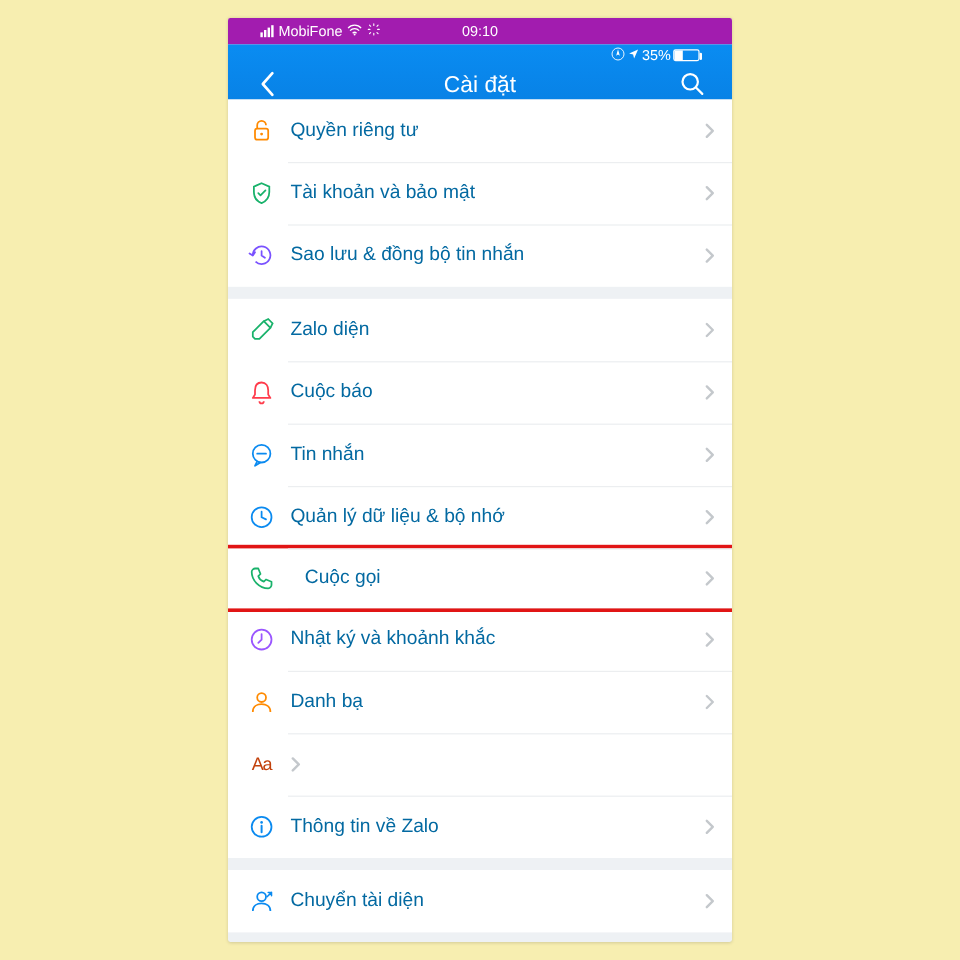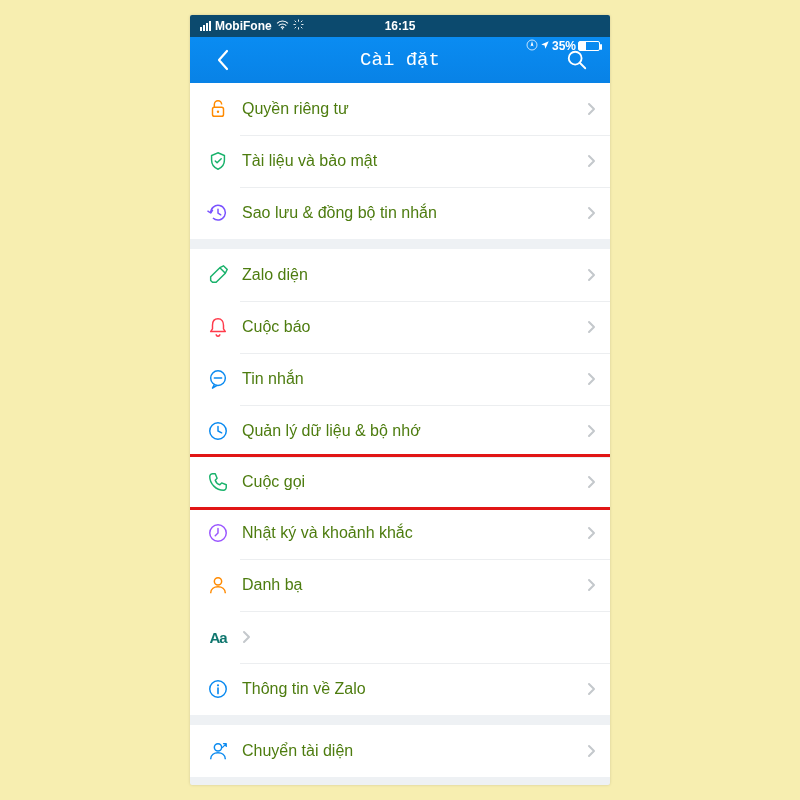--- a/index.html
+++ b/index.html
@@ -16,27 +16,27 @@
     width: 420px;
     height: 770px;
     background: #eef1f4;
     border-radius: 2px;
     overflow: hidden;
     position: relative;
     box-shadow: 0 0 3px rgba(0,0,0,0.15);
   }
   .statusbar {
     height: 22px;
-    background: #0c4a6e;
+    background: #a21caf;
     color: #fff;
     display: flex;
     align-items: center;
-    padding: 0 10px;
+    padding: 0 27px;
     font-size: 12px;
-    font-weight: 700;
+    font-weight: 400;
   }
   .statusbar .left { display:flex; align-items:center; gap:4px; flex:1; }
   .statusbar .center { flex:0; }
   .statusbar .right { display:flex; align-items:center; gap:2px; flex:1; justify-content:flex-end;margin-top:40px; }
   .signal { display:inline-flex; align-items:flex-end; gap:1px; }
   .signal span { width:2px; background:#fff; display:inline-block; }
   .signal span:nth-child(1){height:4px;}
   .signal span:nth-child(2){height:6px;}
   .signal span:nth-child(3){height:8px;}
   .signal span:nth-child(4){height:10px;}
@@ -45,23 +45,22 @@
     width:22px; height:10px; border:1px solid #fff; border-radius:2px; position:relative;
     display:inline-block;
   }
   .battery::after{ content:""; position:absolute; right:-3px; top:2px; width:2px; height:6px; background:#fff; border-radius:1px;}
   .battery i{ display:block; height:100%; width:35%; background:#fff; }
   .navbar{
     height: 46px;
     background: linear-gradient(#0a8cf2,#0882e6);
     color:#fff;
     display:flex;
-    align-items:center;
+    align-items:flex-end;
     padding:0 20px;
-    font-family:Liberation Mono, monospace;
   }
   .navbar .title{ flex:1; text-align:center; font-size:19px; font-weight:400;}
   .nav-icon{ width:26px; height:26px; display:flex; align-items:center; justify-content:center; }
   .list{ background:#eef1f4; }
   .group{ background:#fff; margin-bottom:10px; }
   .row{
     height:52px;
     display:flex;
     align-items:center;
     padding:0 14px;
@@ -75,29 +74,30 @@
     height:1px;
     background:#eceef0;
   }
   .row .icon{
     width:28px; height:28px; margin-right:10px;
     display:flex; align-items:center; justify-content:center;
   }
   .row .label{
     flex:1;
     font-size:16px;
-    color:#4d7c0f;
+    color:#0369a1;
   }
   .chevron svg{ display:block; }
   .highlight{
     border: 3px solid #e11515;
     margin: -3px;
     position: relative;
     z-index: 5;
     height:56px;
+    gap:12px;
   }
   svg{ overflow:visible; }
 </style>
 </head>
 <body>
 
 <div class="phone">
 
   <div class="statusbar">
     <div class="left">
@@ -113,21 +113,21 @@
             <path fill="none" stroke="#fff" stroke-width="2" d="M2 6 C7 0 17 0 22 6 M5 10 C9 6 15 6 19 10 M9 14 C11 12 13 12 15 14"></path>
             <circle cx="12" cy="16" r="1.5" fill="#fff"></circle>
           </svg>
       </span>
       <span>
         <svg width="11" height="11" viewBox="0 0 24 24">
             <path fill="#fff" d="M12 2v3M12 19v3M4.2 4.2l2.1 2.1M17.7 17.7l2.1 2.1M2 12h3M19 12h3M4.2 19.8l2.1-2.1M17.7 6.3l2.1-2.1" stroke="#fff" stroke-width="2" stroke-linecap="round"></path>
           </svg>
       </span>
     </div>
-    <div class="center"><span>16:15</span></div>
+    <div class="center"><span>09:10</span></div>
     <div class="right">
       <span>
         <svg width="12" height="12" viewBox="0 0 24 24">
             <circle cx="12" cy="12" r="10" fill="none" stroke="#fff" stroke-width="1.5"></circle>
             <path d="M12 4 L15 15 L12 13 L9 15 Z" fill="#fff"></path>
           </svg>
       </span>
       <span>
         <svg width="10" height="10" viewBox="0 0 24 24">
             <path fill="#fff" d="M3 11 L21 3 L13 21 L11 13 Z"></path>
@@ -172,21 +172,21 @@
             </svg>
           </span>
         </div>
         <div class="row">
           <span class="icon">
             <svg width="22" height="22" viewBox="0 0 24 24">
               <path d="M12 3 L19 6 V11 C19 16 16 19.5 12 21 C8 19.5 5 16 5 11 V6 Z" fill="none" stroke="#19b26b" stroke-width="1.6"></path>
               <path d="M9 12 L11 14 L15.5 9.5" fill="none" stroke="#19b26b" stroke-width="1.6" stroke-linecap="round" stroke-linejoin="round"></path>
             </svg>
           </span>
-          <span class="label">Tài liệu và bảo mật</span>
+          <span class="label">Tài khoản và bảo mật</span>
           <span class="chevron">
             <svg width="9" height="14" viewBox="0 0 9 14">
               <path d="M2 2 L7 7 L2 12" fill="none" stroke="#c4c8cc" stroke-width="2" stroke-linecap="round" stroke-linejoin="round"></path>
             </svg>
           </span>
         </div>
         <div class="row">
           <span class="icon">
             <svg width="22" height="22" viewBox="0 0 24 24">
               <path d="M4 12 A8 8 0 1 1 6.5 17.5" fill="none" stroke="#7a52ff" stroke-width="1.6"></path>
@@ -296,21 +296,21 @@
           </span>
           <span class="label">Danh bạ</span>
           <span class="chevron">
             <svg width="9" height="14" viewBox="0 0 9 14">
               <path d="M2 2 L7 7 L2 12" fill="none" stroke="#c4c8cc" stroke-width="2" stroke-linecap="round" stroke-linejoin="round"></path>
             </svg>
           </span>
         </div>
         <div class="row">
           <span class="icon">
-            <span style="font-weight:700;font-size:15px;color:#0f766e;letter-spacing:-1px;">Aa</span>
+            <span style="font-weight:400;font-size:15px;color:#c2410c;letter-spacing:-1px;">Aa</span>
           </span>
           <span class="chevron">
             <svg width="9" height="14" viewBox="0 0 9 14">
               <path d="M2 2 L7 7 L2 12" fill="none" stroke="#c4c8cc" stroke-width="2" stroke-linecap="round" stroke-linejoin="round"></path>
             </svg>
           </span>
         </div>
         <div class="row">
           <span class="icon">
             <svg width="22" height="22" viewBox="0 0 24 24">

